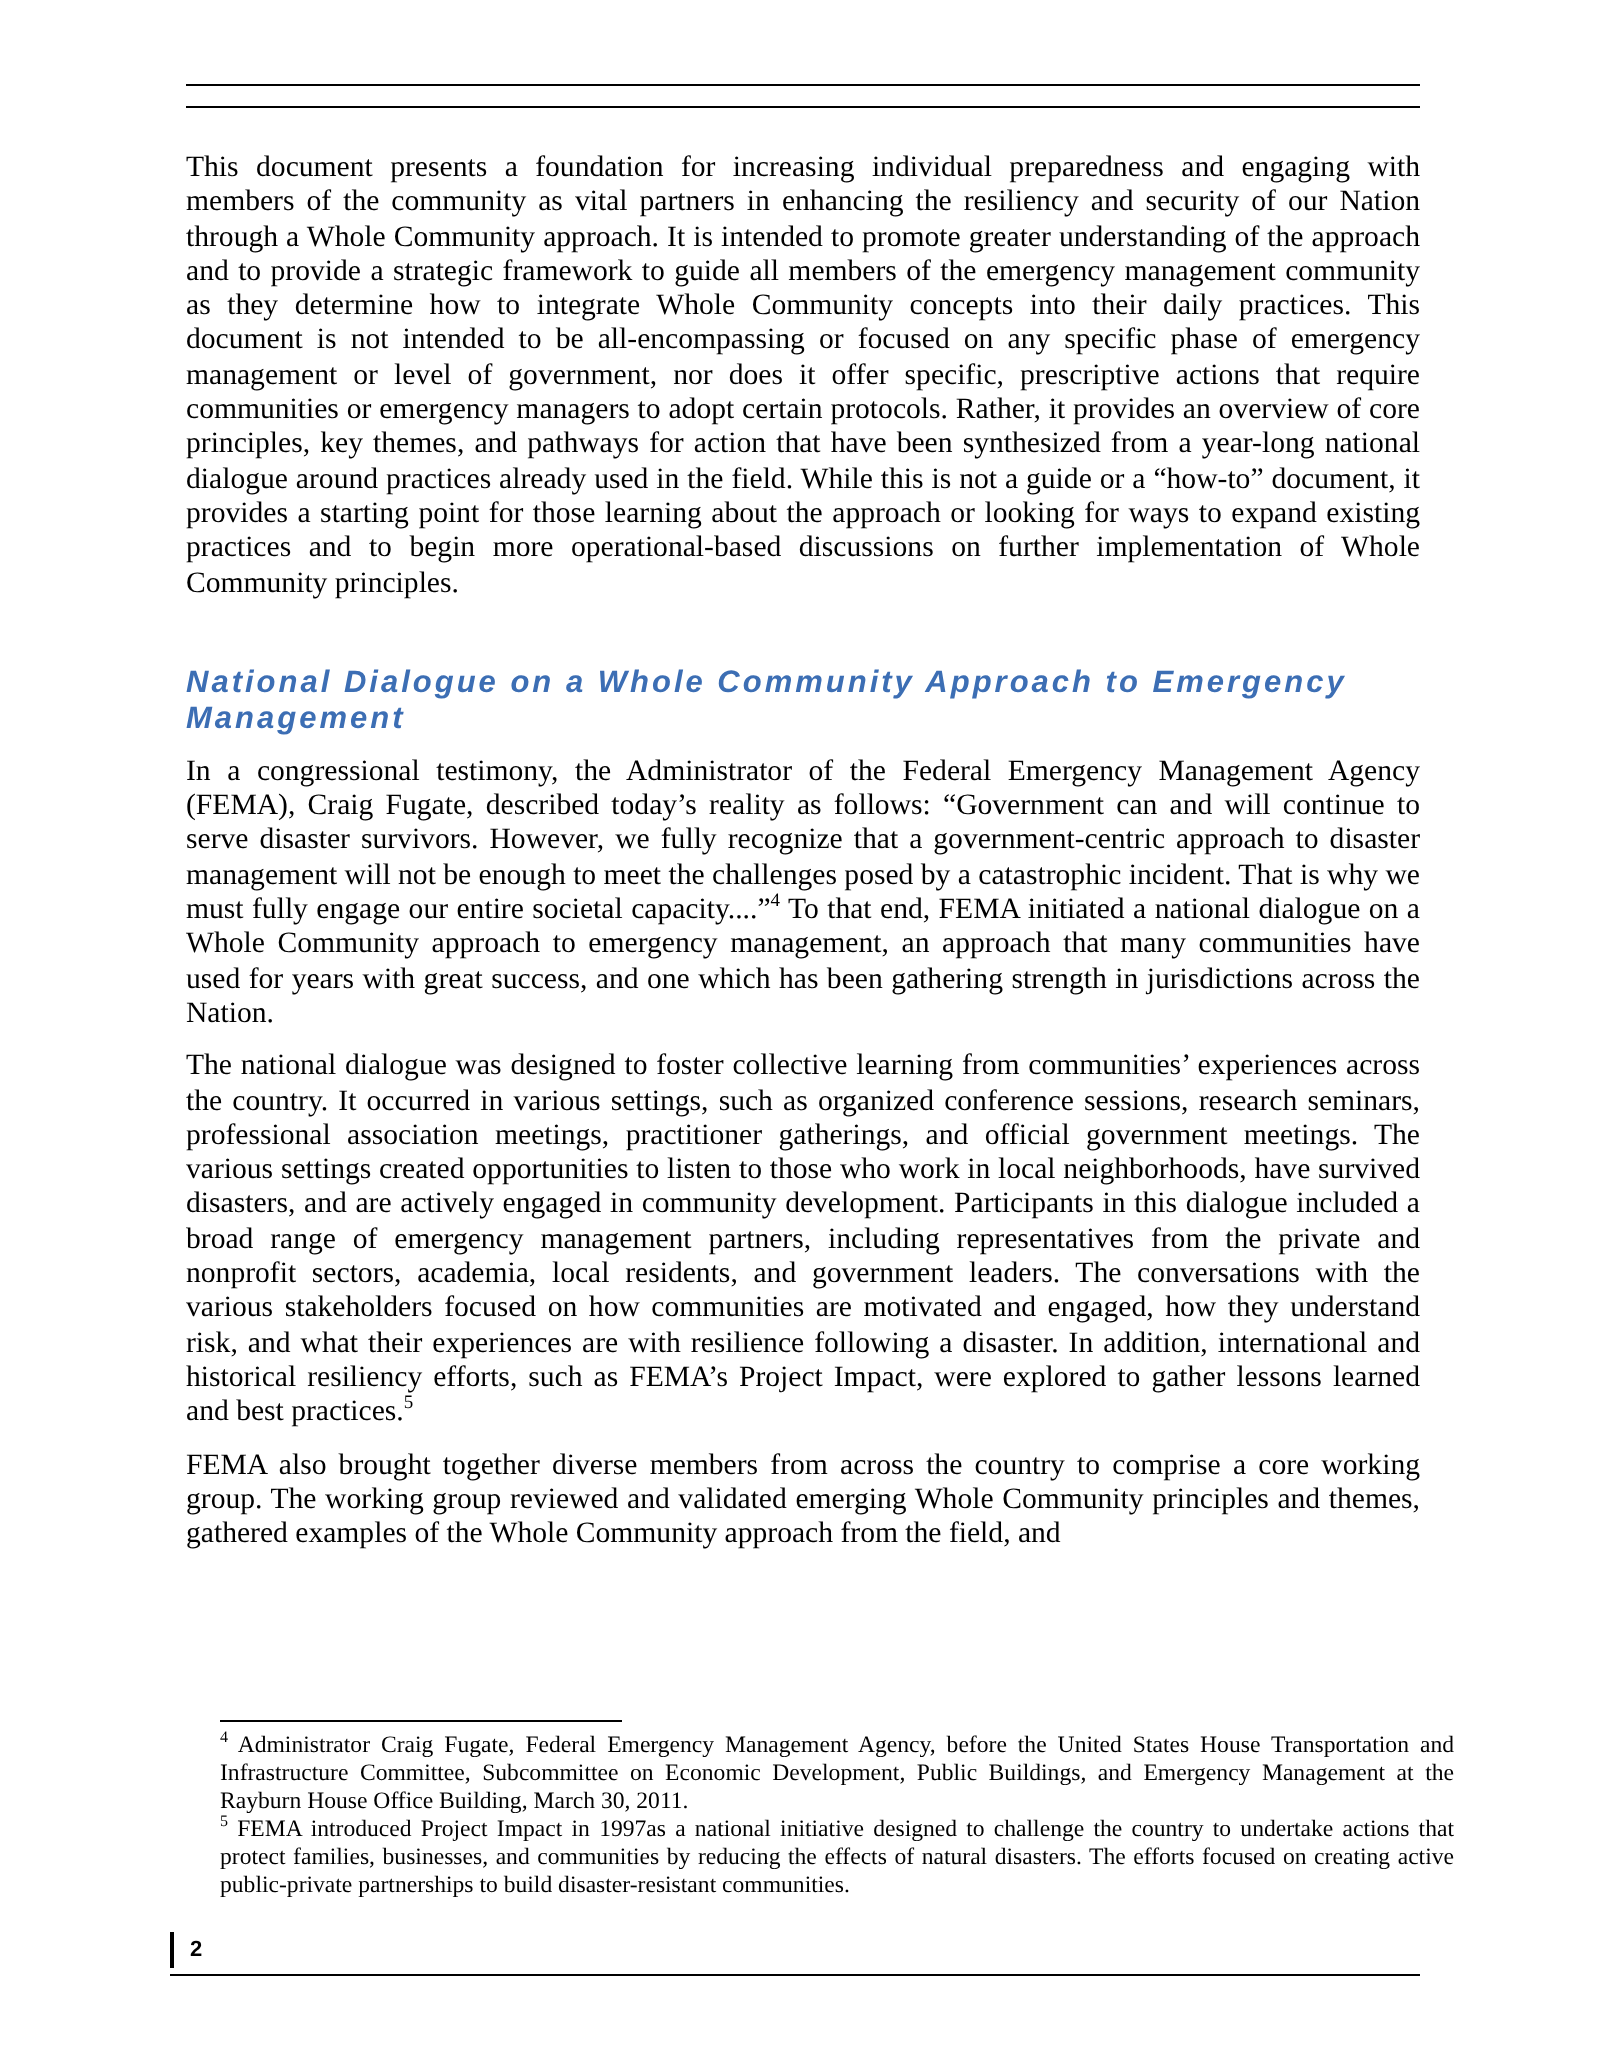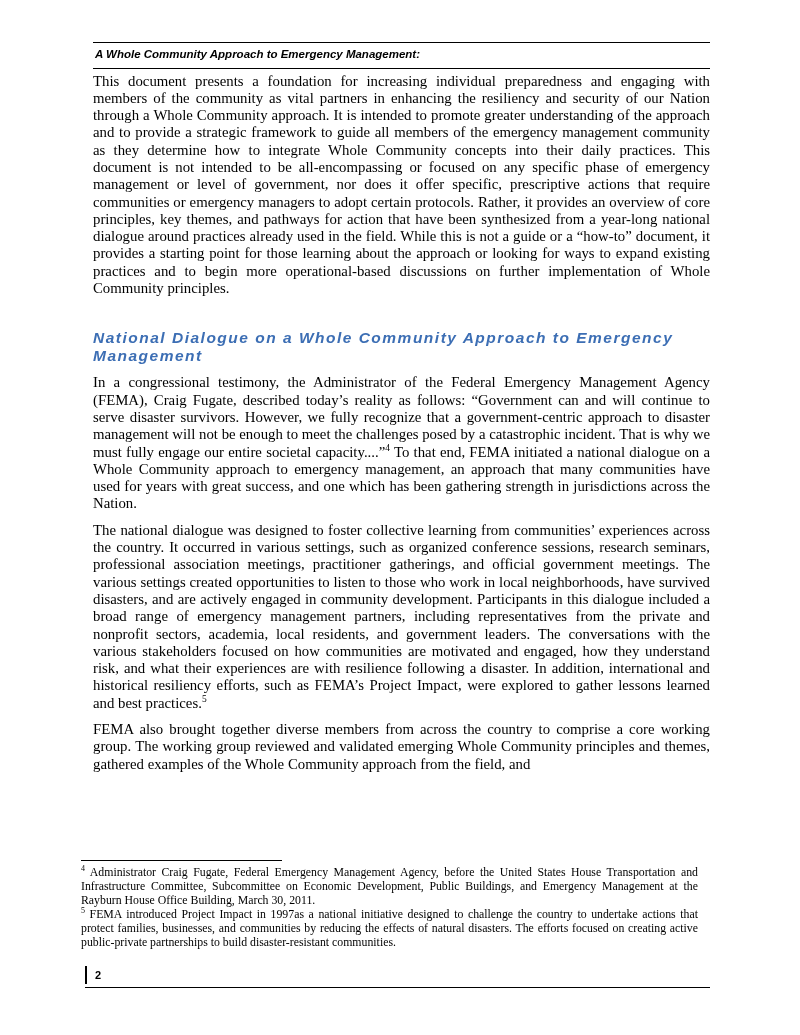--- a/index.html
+++ b/index.html
@@ -27,40 +27,40 @@
     font-style: italic;
     font-size: 11.5px;
     line-height: 14.5px;
   }
   .body-para {
     font-size: 14.8px;
     line-height: 17.3px;
     text-align: justify;
     margin-top: 9px;
   }
-  .first-para { margin-top: 4px; }
+  .first-para { margin-top: 22px; }
   .section-heading {
     font-family: "Liberation Sans", sans-serif;
     font-weight: bold;
     font-style: italic;
     color: var(--heading-blue, #3c6eb4);
     font-size: 15.5px;
     line-height: 18px;
     letter-spacing: 1.5px;
     margin-top: 32px;
     margin-bottom: 4px;
   }
   sup.fn-ref {
     font-size: 9.5px;
     line-height: 0;
     vertical-align: super;
   }
   .footnotes {
     position: absolute;
-    left: 81px; top: 860px;
+    left: 110px; top: 860px;
     width: 617px;
     font-size: 11.8px;
     line-height: 13.9px;
   }
   .fn-sep {
     width: 201px;
     border: none;
     border-top: 1px solid #000;
     margin: 0 0 5px 0;
   }
@@ -96,21 +96,20 @@
     width: 625px;
   }
 </style>
 </head>
 <body>
 
 <div class="page">
   <div class="content">
 
     <header class="running-header">
-      <div>A Whole Community Approach to Emergency Management:</div>
     </header>
 
     <main>
       <p class="body-para first-para">This document presents a foundation for increasing individual preparedness and engaging with members of the community as vital partners in enhancing the resiliency and security of our Nation through a Whole Community approach. It is intended to promote greater understanding of the approach and to provide a strategic framework to guide all members of the emergency management community as they determine how to integrate Whole Community concepts into their daily practices. This document is not intended to be all-encompassing or focused on any specific phase of emergency management or level of government, nor does it offer specific, prescriptive actions that require communities or emergency managers to adopt certain protocols. Rather, it provides an overview of core principles, key themes, and pathways for action that have been synthesized from a year-long national dialogue around practices already used in the field. While this is not a guide or a “how-to” document, it provides a starting point for those learning about the approach or looking for ways to expand existing practices and to begin more operational-based discussions on further implementation of Whole Community principles.</p>
 
       <h2 class="section-heading">National Dialogue on a Whole Community Approach to Emergency Management</h2>
 
       <p class="body-para"><span>In a congressional testimony, the Administrator of the Federal Emergency Management Agency (FEMA), Craig Fugate, described today’s reality as follows: “Government can and will continue to serve disaster survivors. However, we fully recognize that a government-centric approach to disaster management will not be enough to meet the challenges posed by a catastrophic incident. That is why we must fully engage our entire societal capacity....”</span><sup class="fn-ref">4</sup><span> To that end, FEMA initiated a national dialogue on a Whole Community approach to emergency management, an approach that many communities have used for years with great success, and one which has been gathering strength in jurisdictions across the Nation.</span></p>
 
       <p class="body-para"><span>The national dialogue was designed to foster collective learning from communities’ experiences across the country. It occurred in various settings, such as organized conference sessions, research seminars, professional association meetings, practitioner gatherings, and official government meetings. The various settings created opportunities to listen to those who work in local neighborhoods, have survived disasters, and are actively engaged in community development. Participants in this dialogue included a broad range of emergency management partners, including representatives from the private and nonprofit sectors, academia, local residents, and government leaders. The conversations with the various stakeholders focused on how communities are motivated and engaged, how they understand risk, and what their experiences are with resilience following a disaster. In addition, international and historical resiliency efforts, such as FEMA’s Project Impact, were explored to gather lessons learned and best practices.</span><sup class="fn-ref">5</sup></p>

